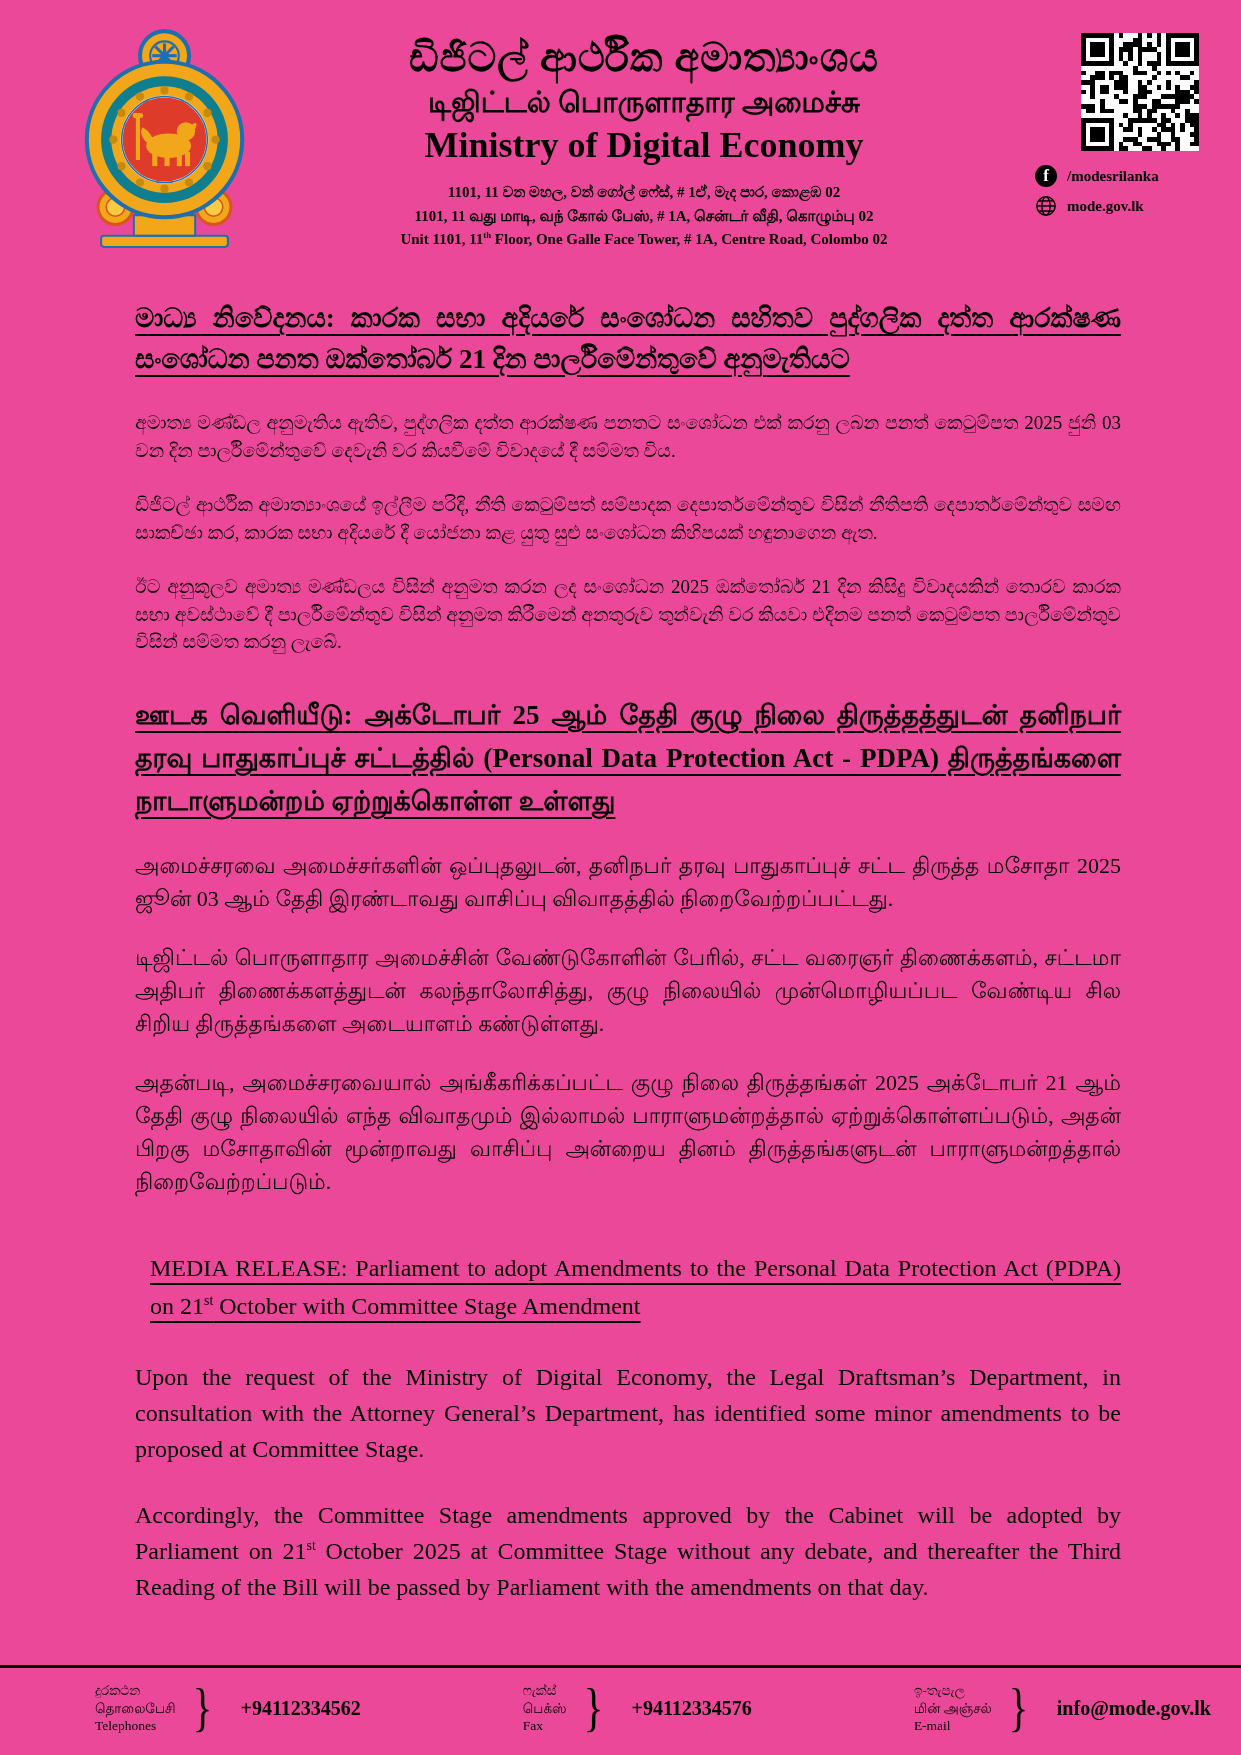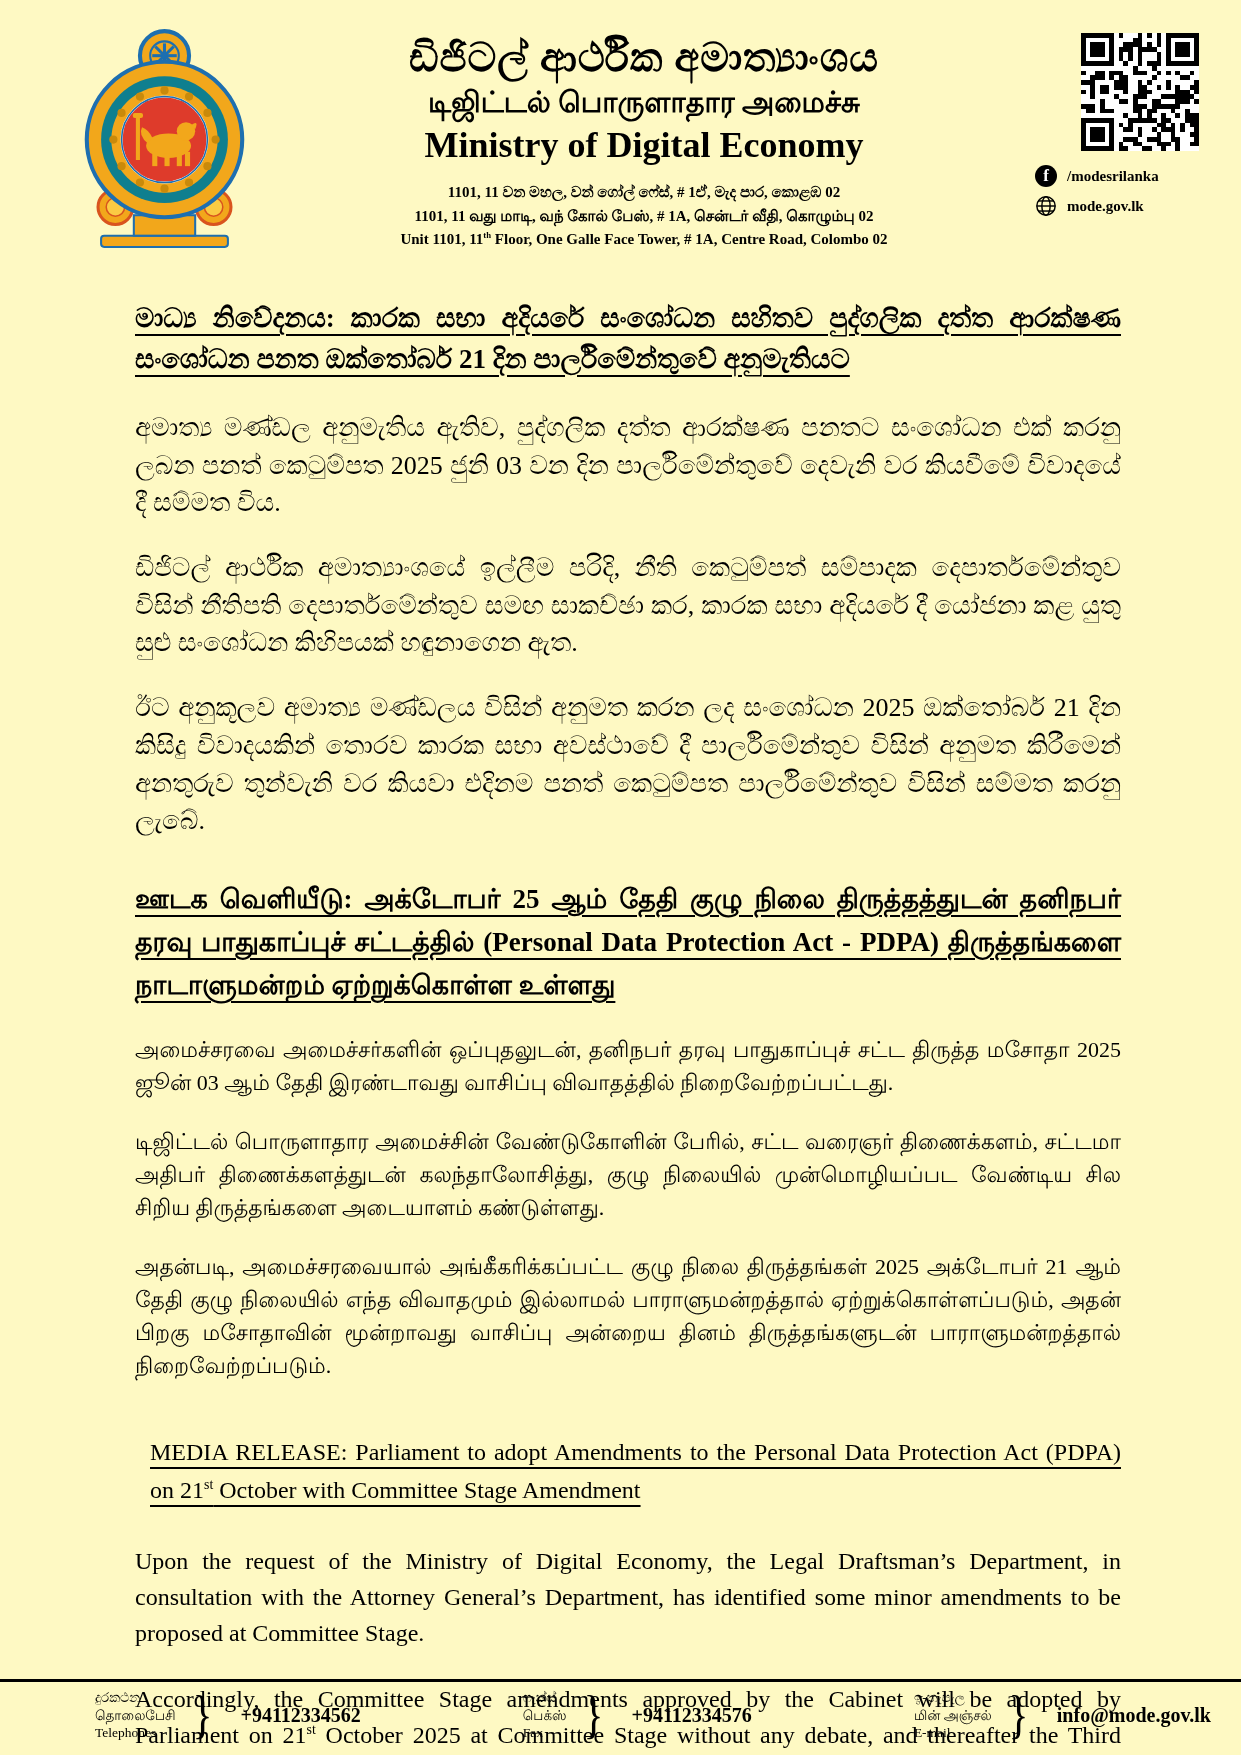--- a/index.html
+++ b/index.html
@@ -1,21 +1,21 @@
 <!DOCTYPE html>
 <html><head>
 <meta charset="utf-8">
 <style>
   * { margin:0; padding:0; box-sizing:border-box; }
   html,body { background:#e8e8e8; }
   .page {
     position:relative;
     width:1241px; height:1755px;
     margin:0 auto;
-    background:#fef9c3;
+    background:#ec4899;
     font-family:"Liberation Serif", serif;
     color:#000;
     overflow:hidden;
   }
   
   .letterhead {
     display:flex;
     padding:25px 30px 0 62px;
     height:250px;
   }
@@ -38,40 +38,40 @@
              font-family:"Liberation Serif", serif; font-weight:bold; font-size:17px; }
   .globe-icon svg { width:22px; height:22px; display:block; }
   
   .doc-body { padding:48px 120px 0 135px; }
   .h-si {
     font-size:27px; font-weight:bold; line-height:1.5;
     text-align:justify; text-align-last:left;
     text-decoration:underline; text-decoration-thickness:2px; text-underline-offset:7px;
     margin-bottom:30px;
   }
-  .p-si { font-size:26px; line-height:1.45; text-align:justify; margin-bottom:27px; }
+  .p-si { font-size:19px; line-height:1.45; text-align:justify; margin-bottom:27px; }
   .h-ta {
     font-size:27px; font-weight:bold; line-height:1.6;
     text-align:justify; text-align-last:left;
     text-decoration:underline; text-decoration-thickness:2px; text-underline-offset:7px;
     margin:38px 0 26px 0;
   }
   .p-ta { font-size:22px; line-height:1.5; text-align:justify; margin-bottom:26px; }
   .h-en {
     font-size:24px; font-weight:normal; line-height:1.55;
     text-align:justify; text-align-last:left;
     text-decoration:underline; text-decoration-thickness:2px; text-underline-offset:7px;
     margin:52px 0 34px 15px;
   }
   .p-en { font-size:24px; line-height:1.5; text-align:justify; margin-bottom:30px; }
   
   .footer {
     position:absolute; left:0; right:0; bottom:0;
     border-top:3px solid #000;
-    height:76px;
+    height:90px;
     display:flex; align-items:center;
     padding:0 30px 6px 95px;
     justify-content:space-between;
   }
   .contact { display:flex; align-items:center; }
   .contact-labels { font-size:13.5px; line-height:1.3; }
   .brace { font-size:52px; font-weight:300; line-height:0.9; margin:0 4px 0 14px;
            font-family:"Liberation Serif", serif; transform:scaleX(.8); display:inline-block; }
   .contact-value { font-size:20px; font-weight:bold; margin-left:22px; white-space:nowrap; }
   .emblem-wrap svg { display:block; }

